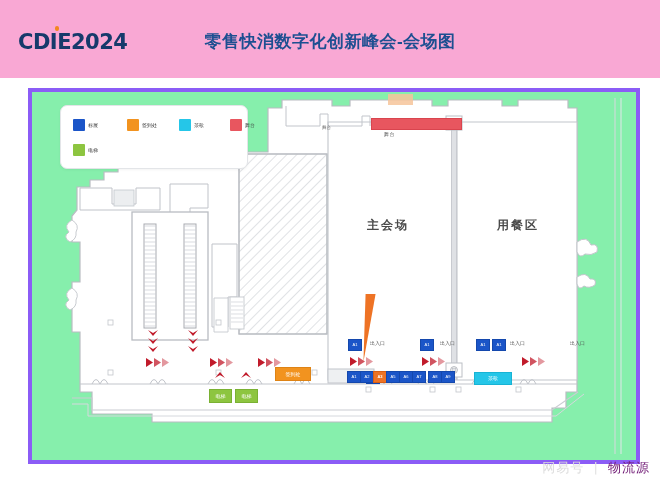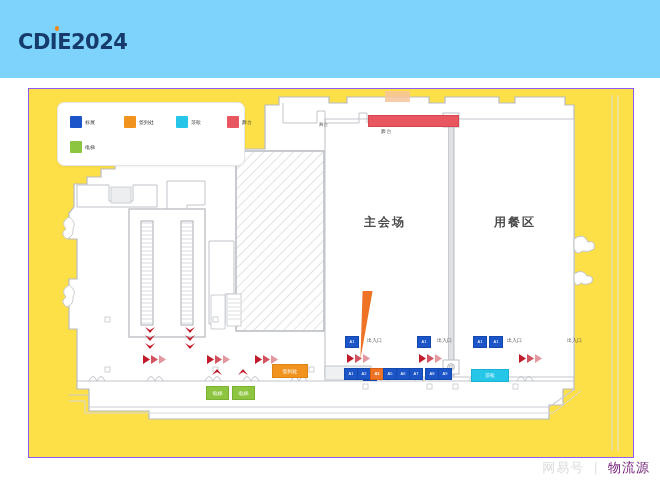--- a/index.html
+++ b/index.html
@@ -8,21 +8,21 @@
     width:660px;height:483px;
     background:#ffffff;
     font-family:"Liberation Sans","DejaVu Sans",sans-serif;
     overflow:hidden;
     position:relative;
   }
 
   
   .header{
     position:absolute;left:0;top:0;width:660px;height:78px;
-    background:#7dd3fc;
+    background:#f9a8d4;
   }
   .logo{
     position:absolute;left:18px;top:30px;
     font-size:21px;font-weight:bold;letter-spacing:-0.5px;
     color:#163a6b;
     font-family:"DejaVu Sans",sans-serif;
   }
   .logo .dot{
     position:absolute;left:36.5px;top:-4px;
     width:4.5px;height:4.5px;border-radius:50%;
@@ -33,22 +33,22 @@
     text-align:center;
     font-size:17px;font-weight:bold;
     color:#1d4f91;
     letter-spacing:0.5px;
   }
 
   
   .map-frame{
     position:absolute;left:28px;top:88px;
     width:604px;height:368px;
-    border:1px solid #8b5cf6;
-    background:#fde047;
+    border:4px solid #8b5cf6;
+    background:#86efac;
     overflow:hidden;
   }
   .map-inner{position:absolute;left:0;top:0;width:604px;height:368px;}
 
   
   .legend{
     position:absolute;left:28px;top:13px;
     width:186px;height:62px;
     background:#ffffff;
     border:1px solid #e3e5e8;
@@ -159,20 +159,21 @@
   .wm-right{color:#701a75;}
 </style>
 </head>
 <body>
 
 <div class="header">
   <div class="logo">
     <span>CDIE2024</span>
     <span class="dot"></span>
   </div>
+  <div class="page-title">零售快消数字化创新峰会-会场图</div>
 </div>
 
 <div class="map-frame">
   <div class="map-inner">
 
     <svg class="plan" viewBox="0 0 604 368">
       <defs>
         <pattern id="hatch" width="7" height="7" patternTransform="rotate(45)" patternUnits="userSpaceOnUse">
           <line x1="0" y1="0" x2="0" y2="7" stroke="#c6c9cf" stroke-width="1.1"></line>
         </pattern>

